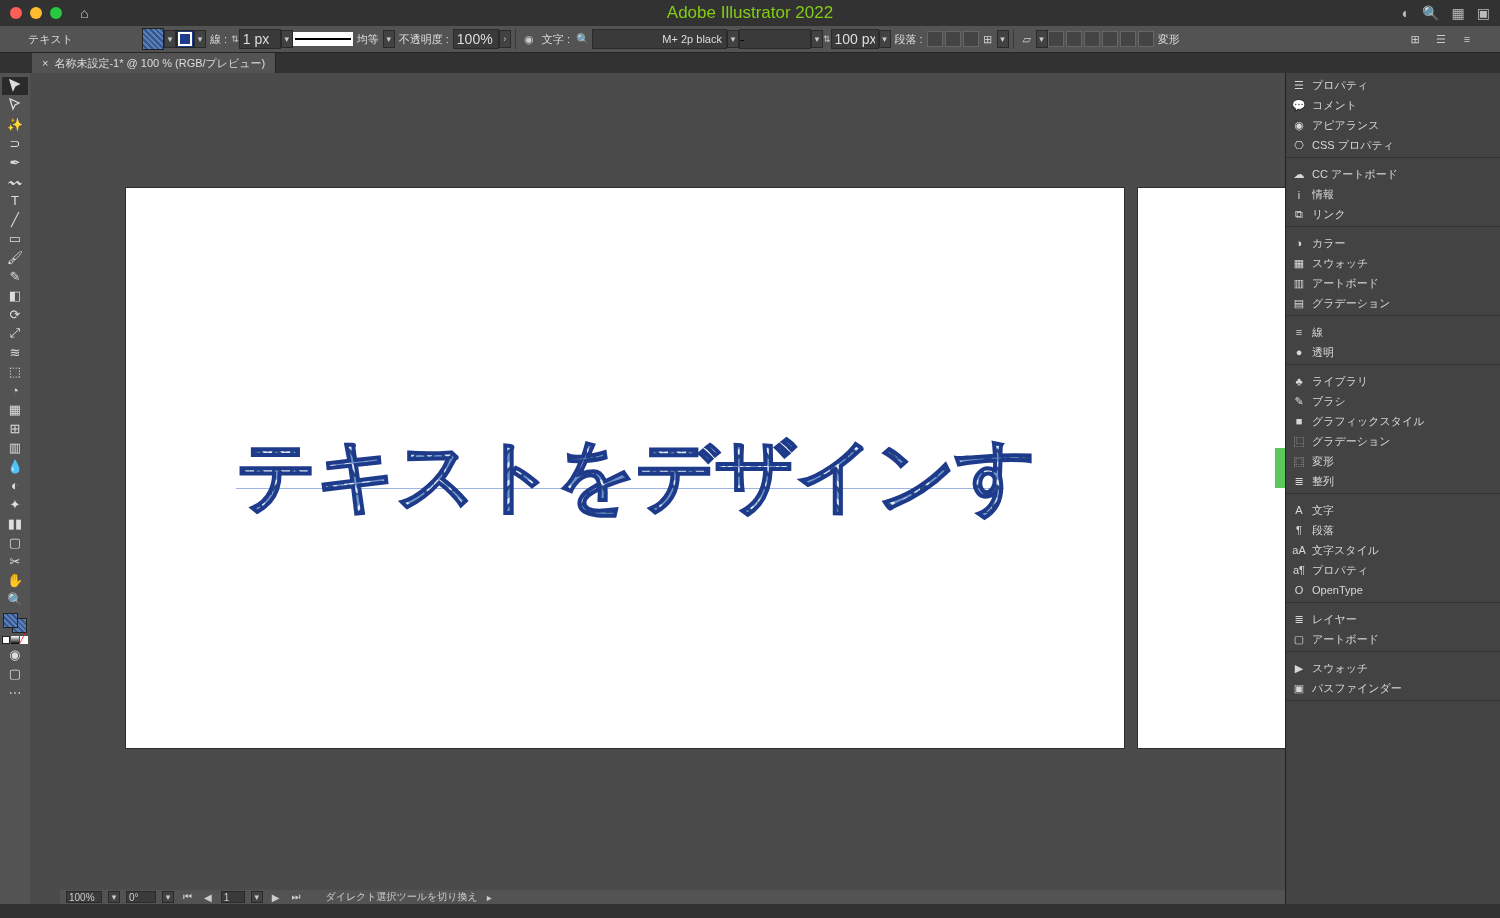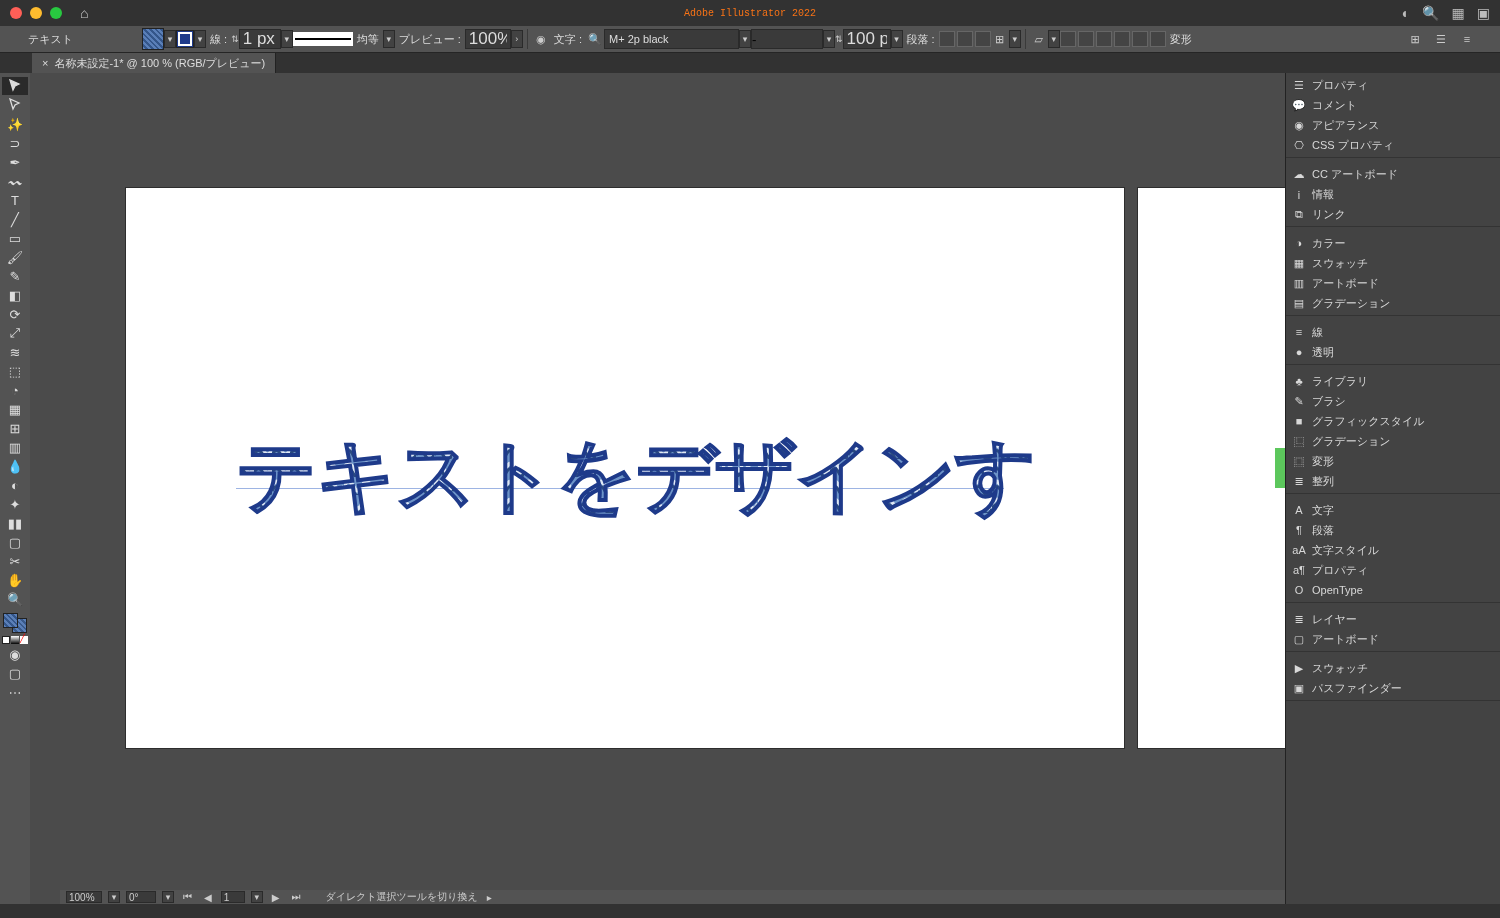--- a/index.html
+++ b/index.html
@@ -4,33 +4,33 @@
 <style>
 * { box-sizing: border-box; margin: 0; padding: 0; }
 body { font-family: "Helvetica Neue", Arial, sans-serif; font-size: 11px; color: #d0d0d0; background: #323232; width: 1500px; height: 918px; overflow: hidden; }
 .title-bar { height: 26px; background: #323232; display: flex; align-items: center; padding: 0 10px; position: relative; }
 .traffic-lights { display: flex; gap: 8px; }
 .tl { width: 12px; height: 12px; border-radius: 50%; }
 .tl-close { background: #ff5f57; }
 .tl-min { background: #febc2e; }
 .tl-max { background: #28c840; }
 .home-icon { margin-left: 18px; color: #ccc; font-size: 14px; cursor: pointer; }
-.title-text { position: absolute; left: 50%; transform: translateX(-50%); color: #f97316; font-size: 10px; font-family: Liberation Mono, monospace; }
+.title-text { position: absolute; left: 50%; transform: translateX(-50%); color: #84cc16; font-size: 17px; }
 .title-right { margin-left: auto; display: flex; gap: 12px; color: #bbb; font-size: 14px; }
 
 .control-bar { height: 27px; background: #535353; display: flex; align-items: center; padding: 0 24px; font-size: 11px; color: #ccc; border-bottom: 1px solid #252525; }
 .cb-label { color: #ddd; padding: 0 4px; }
-.cb-input { background: #3a3a3a; border: 1px solid #2a2a2a; color: #ddd; padding: 1px 3px; font-size: 17px; height: 20px; width: 42px; }
+.cb-input { background: #3a3a3a; border: 1px solid #2a2a2a; color: #ddd; padding: 1px 3px; font-size: 14px; height: 20px; width: 42px; }
 .cb-icon { width: 18px; height: 18px; display: inline-flex; align-items: center; justify-content: center; cursor: pointer; }
 .cb-sw { width: 22px; height: 22px; display: inline-block; cursor: pointer; }
 .cb-dd { width: 12px; height: 18px; border: 1px solid #2a2a2a; background: #424242; text-align: center; line-height: 16px; font-size: 9px; cursor: pointer; }
 .cb-sep { width: 1px; height: 20px; background: #3a3a3a; margin: 0 4px; }
 .cb-stroke-preview { width: 60px; height: 14px; background: #fff; position: relative; display: inline-block; }
 .cb-stroke-preview::after { content: ""; position: absolute; top: 6px; left: 2px; right: 2px; height: 2px; background: #000; }
-.cb-font { width: 135px; height: 20px; background: #3a3a3a; border: 1px solid #2a2a2a; color: #ddd; padding: 1px 4px; font-size: 11px; }
+.cb-font { width: 135px; height: 20px; background: #3a3a3a; border: 1px solid #2a2a2a; color: #ddd; padding: 1px 4px; font-size: 11px; text-align: right; }
 .cb-style { width: 72px; height: 20px; background: #3a3a3a; border: 1px solid #2a2a2a; }
 .cb-align-group { display: flex; gap: 2px; }
 .cb-align { width: 16px; height: 16px; border: 1px solid #666; background: #444; cursor: pointer; }
 
 .doc-tab-bar { height: 20px; background: #323232; display: flex; align-items: flex-end; padding-left: 32px; }
 .doc-tab { height: 20px; background: #535353; display: flex; align-items: center; padding: 0 10px; font-size: 11px; color: #ddd; gap: 6px; border-right: 1px solid #222; }
 .doc-tab .close { font-size: 11px; cursor: pointer; }
 
 .main { display: flex; height: 831px; }
 .tools { width: 30px; background: #535353; display: flex; flex-direction: column; align-items: center; padding-top: 4px; gap: 1px; }
@@ -87,21 +87,21 @@
   <span class="cb-dd">▾</span>
   <span class="cb-sw" style="background:#1e3a8a;border:1px solid #222;width:18px;height:18px;outline:2px solid #fff;outline-offset:-4px"></span>
   <span class="cb-dd">▾</span>
   <span class="cb-label">線 :</span>
   <span style="font-size:9px">⇅</span>
   <input class="cb-input" value="1 px" style="">
   <span class="cb-dd">▾</span>
   <span class="cb-stroke-preview"></span>
   <span class="cb-label">均等</span>
   <span class="cb-dd">▾</span>
-  <span class="cb-label">プレビュー :</span>
+  <span class="cb-label">不透明度 :</span>
   <input class="cb-input" style="width: 46px;" value="100%">
   <span class="cb-dd">›</span>
   <span class="cb-sep"></span>
   <span class="cb-icon">◉</span>
   <span class="cb-label">文字 :</span>
   <span class="cb-icon">🔍</span>
   <input class="cb-font" value="M+ 2p black" style="">
   <span class="cb-dd">▾</span>
   <input class="cb-style" value="-" style="">
   <span class="cb-dd">▾</span>

